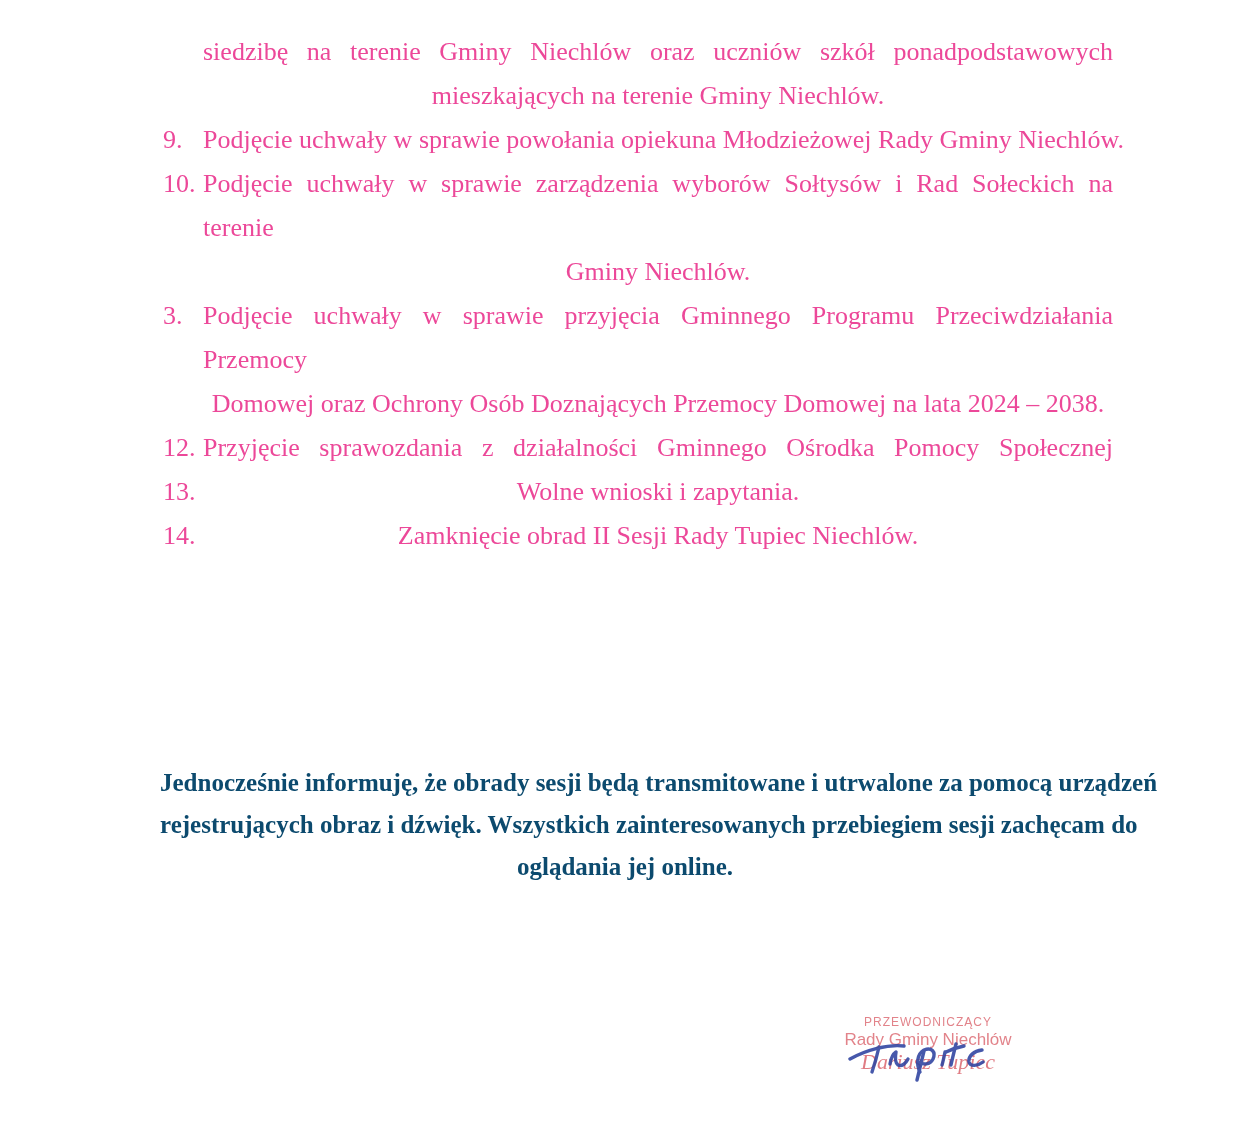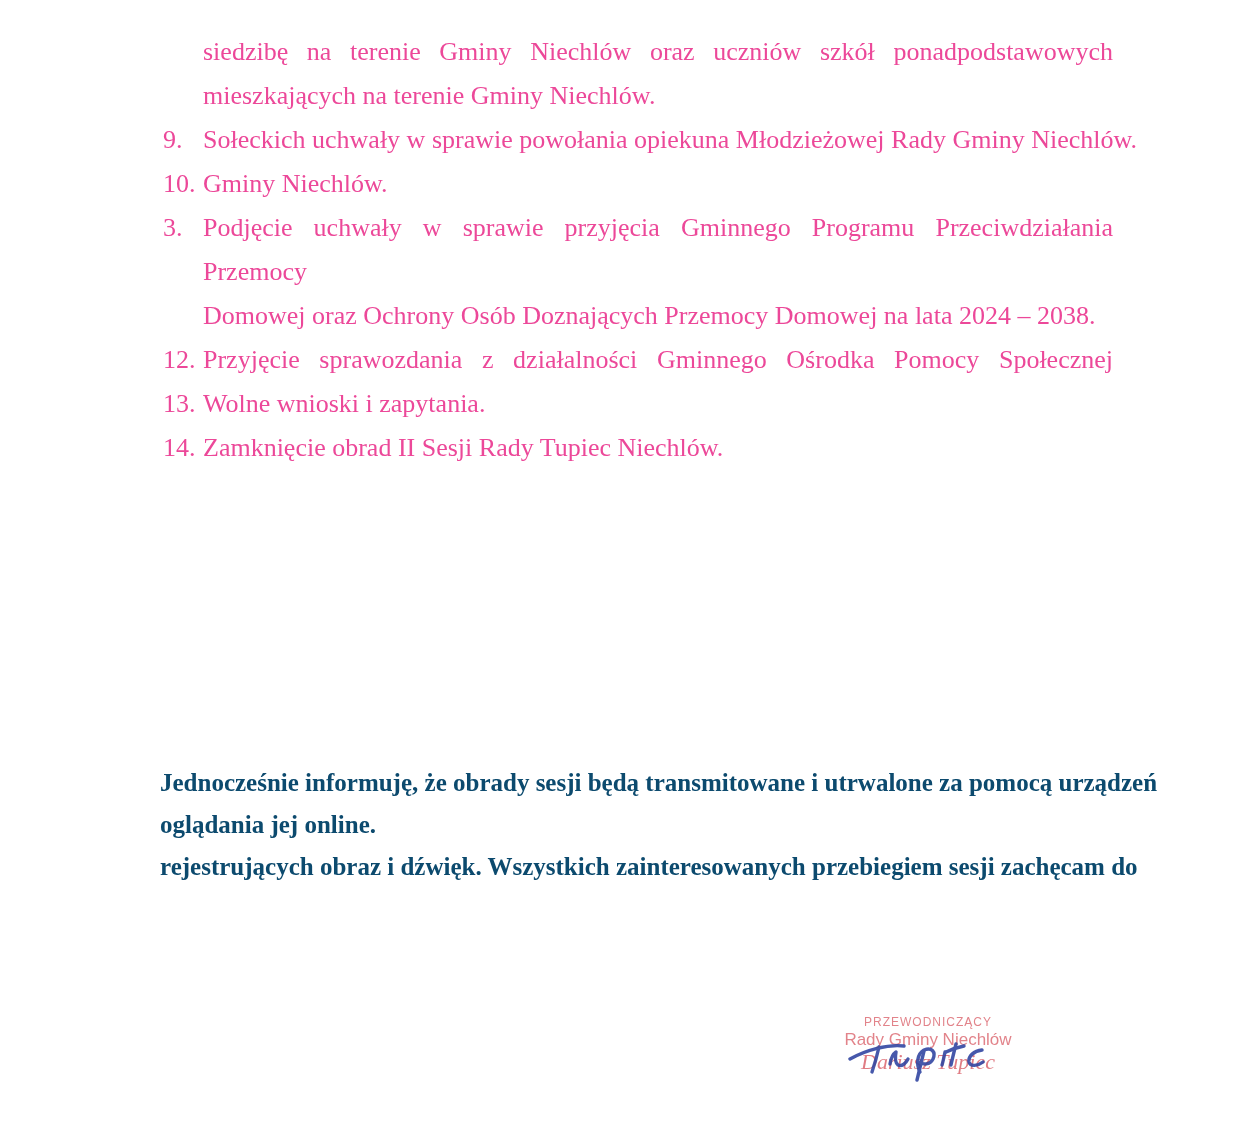--- a/index.html
+++ b/index.html
@@ -27,20 +27,21 @@
     color: #ec4899;
     font-size: 26px;
   }
   .intro {
     padding-left: 40px;
   }
   .line {
     display: block;
     line-height: 44px;
     white-space: nowrap;
+    text-align: center;
   }
   .line.jf {
     white-space: normal;
     text-align: justify;
     text-align-last: justify;
   }
   .agenda-item {
     position: relative;
     padding-left: 40px;
   }
@@ -103,25 +104,26 @@
 
   <div class="content">
 
     <div class="intro">
       <span class="line jf">siedzibę na terenie Gminy Niechlów oraz uczniów szkół ponadpodstawowych</span>
       <span class="line">mieszkających na terenie Gminy Niechlów.</span>
     </div>
 
     <div class="agenda-item">
       <span class="num">9.</span>
-      <span class="line">Sołeckich uchwały w sprawie powołania opiekuna Młodzieżowej Rady Gminy Niechlów.</span>
+      <span class="line">Podjęcie uchwały w sprawie powołania opiekuna Młodzieżowej Rady Gminy Niechlów.</span>
     </div>
 
     <div class="agenda-item">
       <span class="num">10.</span>
+      <span class="line jf">Podjęcie uchwały w sprawie zarządzenia wyborów Sołtysów i Rad Sołeckich na terenie</span>
       <span class="line">Gminy Niechlów.</span>
     </div>
 
     <div class="agenda-item">
       <span class="num">3.</span>
       <span class="line jf">Podjęcie uchwały w sprawie przyjęcia Gminnego Programu Przeciwdziałania Przemocy</span>
       <span class="line">Domowej oraz Ochrony Osób Doznających Przemocy Domowej na lata 2024 – 2038.</span>
     </div>
 
     <div class="agenda-item">
@@ -136,22 +138,22 @@
 
     <div class="agenda-item">
       <span class="num">14.</span>
       <span class="line">Zamknięcie obrad II Sesji Rady Tupiec Niechlów.</span>
     </div>
 
   </div>
 
   <div class="notice">
     <span class="line">Jednocześnie informuję, że obrady sesji będą transmitowane i utrwalone za pomocą urządzeń</span>
+    <span class="line">rejestrujących obraz i dźwięk. Wszystkich zainteresowanych przebiegiem sesji zachęcam do</span>
     <span class="line">oglądania jej online.</span>
-    <span class="line">rejestrujących obraz i dźwięk. Wszystkich zainteresowanych przebiegiem sesji zachęcam do</span>
   </div>
 
   <div class="stamp" style="color:#dd6e76;">
     <span class="stamp-line1">PRZEWODNICZĄCY</span>
     <span class="stamp-line2">Rady Gminy Niechlów</span>
     <span class="stamp-line3">Dariusz Tupiec</span>
     <svg class="signature-svg" width="160" height="56" viewBox="0 0 160 56" fill="none" xmlns="http://www.w3.org/2000/svg">
       <g stroke="#3347a2" stroke-width="3.4" stroke-linecap="round" stroke-linejoin="round" opacity="0.9">
         <path d="M4 27 C 20 18, 42 12, 58 14"></path>
         <path d="M33 15 C 31 24, 28 34, 26 40"></path>

